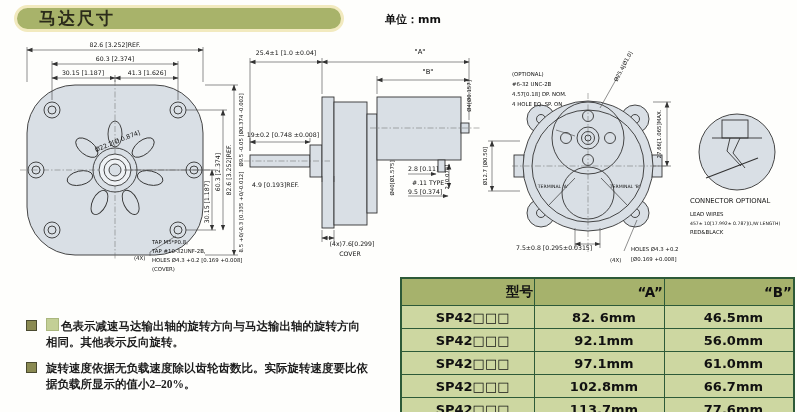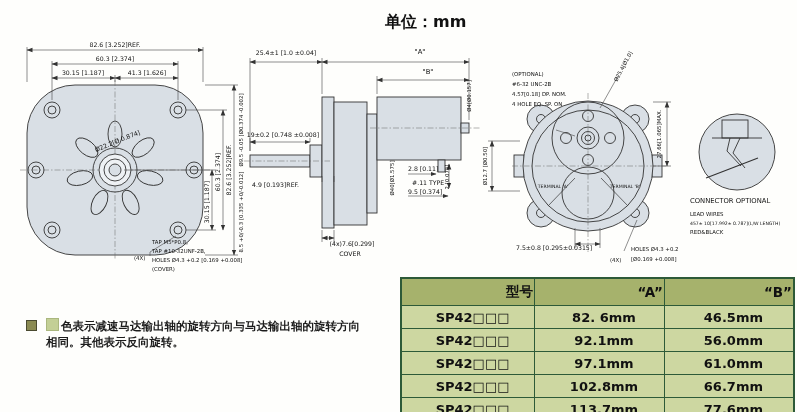--- a/index.html
+++ b/index.html
@@ -3,21 +3,21 @@
 <meta charset="utf-8">
 <style>
   html,body{margin:0;padding:0;background:#ffffff;}
   .page{position:relative;width:797px;height:412px;background:#fefefc;overflow:hidden;
         font-family:"DejaVu Sans","Liberation Sans",sans-serif;}
   
   .title-pill{position:absolute;left:14px;top:5px;width:330px;height:27px;
       background:#a8b36a;border:3px solid #f2eabf;border-radius:16px;
       box-sizing:border-box;display:flex;align-items:center;padding-left:22px;}
   .title-pill span{font-size:17px;font-weight:bold;color:#2b2b1a;letter-spacing:2px;}
-  .unit-label{position:absolute;left:385px;top:12px;font-size:16px;font-weight:bold;color:#111;}
+  .unit-label{position:absolute;left:385px;top:12px;font-size:11px;font-weight:bold;color:#111;}
   
   .drawing{position:absolute;left:0;top:38px;}
   .dt{font-size:6.2px;fill:#111;font-family:"DejaVu Sans","Liberation Sans",sans-serif;}
   .dts{font-size:5.4px;fill:#111;}
   .dtt{font-size:4.6px;fill:#111;}
   .cap{font-size:6.8px;fill:#111;}
   
   .spec-table{position:absolute;left:400px;top:277px;width:395px;border-collapse:collapse;
       border:2px solid #2d5a38;border-bottom:3px solid #2d5a38;}
   .spec-table th{background:#a6b26c;border:1px solid #2d5a38;height:24px;
@@ -32,20 +32,23 @@
   .note .bullet{position:absolute;left:0;top:2px;width:11px;height:11px;
       background:#8a8a52;border:1.5px solid #4a4a30;box-sizing:border-box;}
   .note .swatch{display:inline-block;width:11px;height:11px;background:#c3cf96;
       border:1px solid #aab77e;vertical-align:-1px;margin-right:2px;}
 </style>
 </head>
 <body>
 
 <div class="page">
 
+  <div class="title-pill">
+    <span>马达尺寸</span>
+  </div>
   <div class="unit-label">单位：mm</div>
 
   <svg class="drawing" width="797" height="240" viewBox="0 0 797 240">
     <defs>
       <marker id="ar" markerWidth="7" markerHeight="7" refX="5.5" refY="3" orient="auto-start-reverse" markerUnits="userSpaceOnUse">
         <path d="M0,0.7 L6,3 L0,5.3 z" fill="#333"></path>
       </marker>
     </defs>
 
     <g stroke="#333" fill="none" stroke-width="0.9">
@@ -292,15 +295,18 @@
       <td>113.7mm</td>
       <td>77.6mm</td>
     </tr>
   </tbody>
     </table>
 
   <div class="notes">
     <div class="note">
       <span class="bullet"></span><span class="swatch"></span><span>色表示减速马达输出轴的旋转方向与马达输出轴的旋转方向相同。其他表示反向旋转。</span>
     </div>
+    <div class="note">
+      <span class="bullet"></span><span>旋转速度依据无负载速度除以齿轮齿数比。实际旋转速度要比依据负载所显示的值小2–20%。</span>
+    </div>
   </div>
 
 </div>
 
 </body></html>

